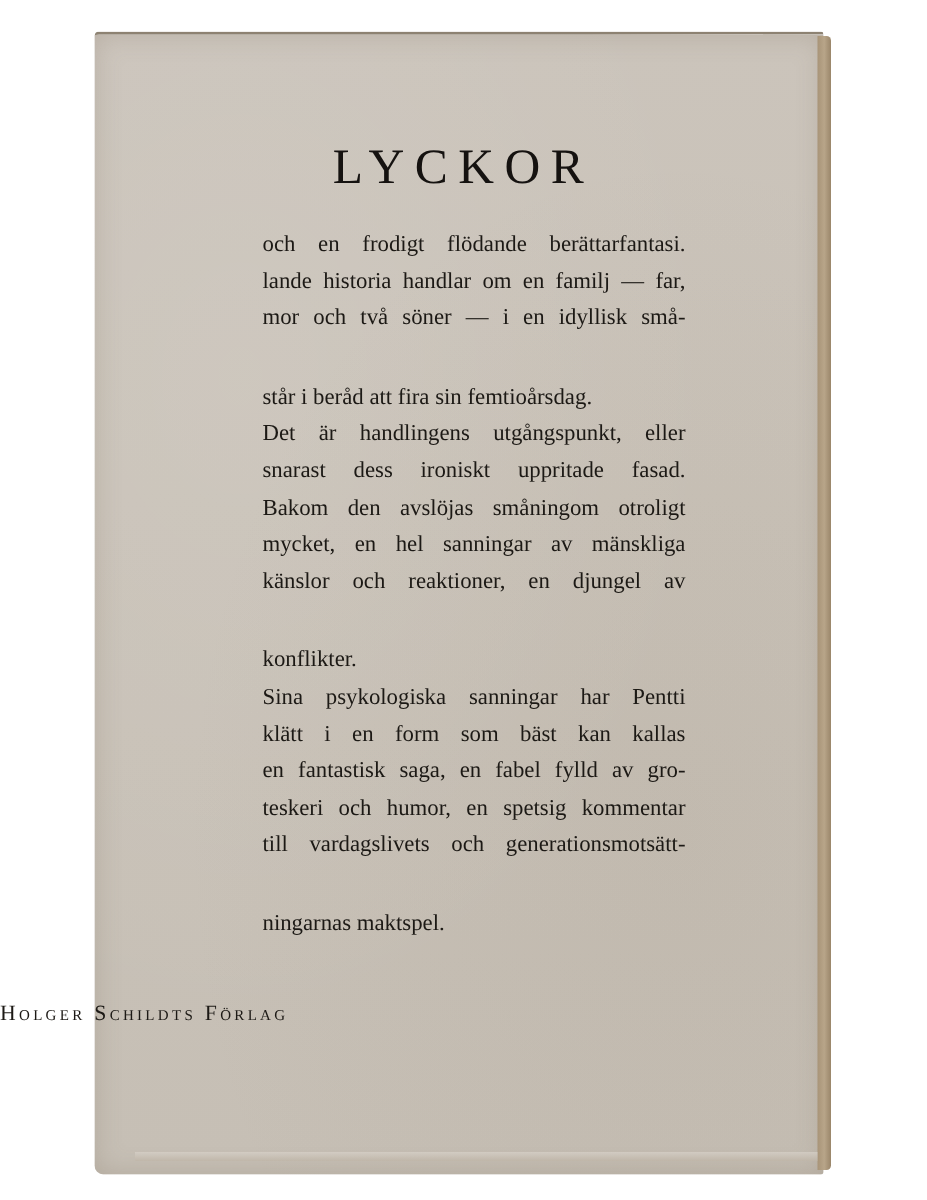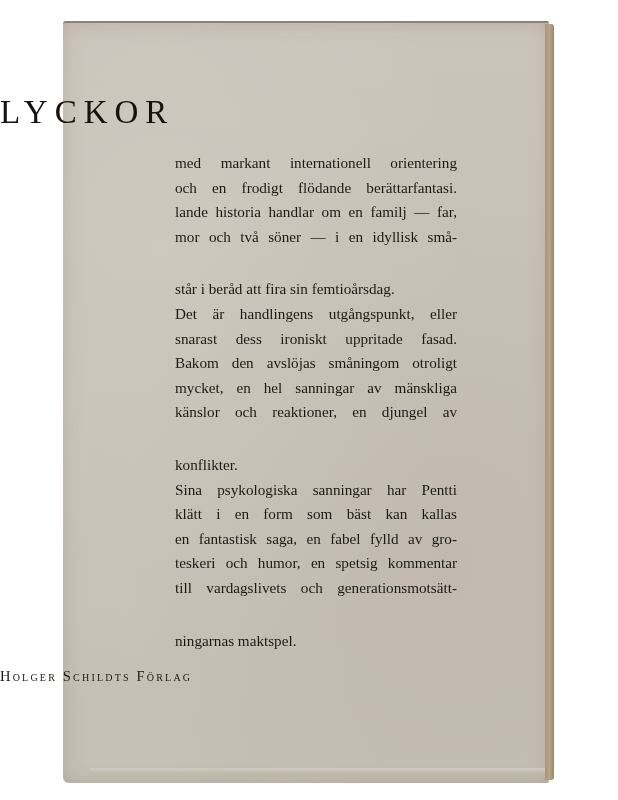--- a/index.html
+++ b/index.html
@@ -26,21 +26,21 @@
     background: linear-gradient(90deg, #a89478 0%, #b8a589 50%, #9a866a 100%);
     border-radius: 0 3px 3px 0;
   }
   .bottom-edge {
     position: absolute; left: 90px; top: 768px; width: 455px; height: 6px;
     background: linear-gradient(180deg, #d8d2ca, #bfb5a7);
     opacity: 0.7;
   }
   .title {
     position: absolute; left: 0; width: 618px; top: 72px;
-    text-align: left; font-size: 33px; letter-spacing: 7px;
+    text-align: center; font-size: 33px; letter-spacing: 7px;
     color: #151210; font-weight: normal;
   }
   .blurb {
     position: absolute; left: 175px; top: 151px; width: 282px;
     font-size: 15.2px; line-height: 24.6px; color: #1c1915;
   }
   .line {
     display: block; white-space: nowrap; text-align: justify;
     text-align-last: justify; height: 24.6px;
   }
@@ -55,21 +55,20 @@
 </head>
 <body>
 
 <div class="cover"></div>
 <div class="spine"></div>
 <div class="bottom-edge"></div>
 
 <h1 class="title">LYCKOR</h1>
 
 <div class="blurb">
-  <span class="line">med markant internationell orientering</span>
   <span class="line">och en frodigt flödande berättarfantasi.</span>
   <span class="line">lande historia handlar om en familj — far,</span>
   <span class="line">mor och två söner — i en idyllisk små-</span>
   <span class="line last">står i beråd att fira sin femtioårsdag.</span>
   <span class="line">Det är handlingens utgångspunkt, eller</span>
   <span class="line">snarast dess ironiskt uppritade fasad.</span>
   <span class="line">Bakom den avslöjas småningom otroligt</span>
   <span class="line">mycket, en hel sanningar av mänskliga</span>
   <span class="line">känslor och reaktioner, en djungel av</span>
   <span class="line last">konflikter.</span>

